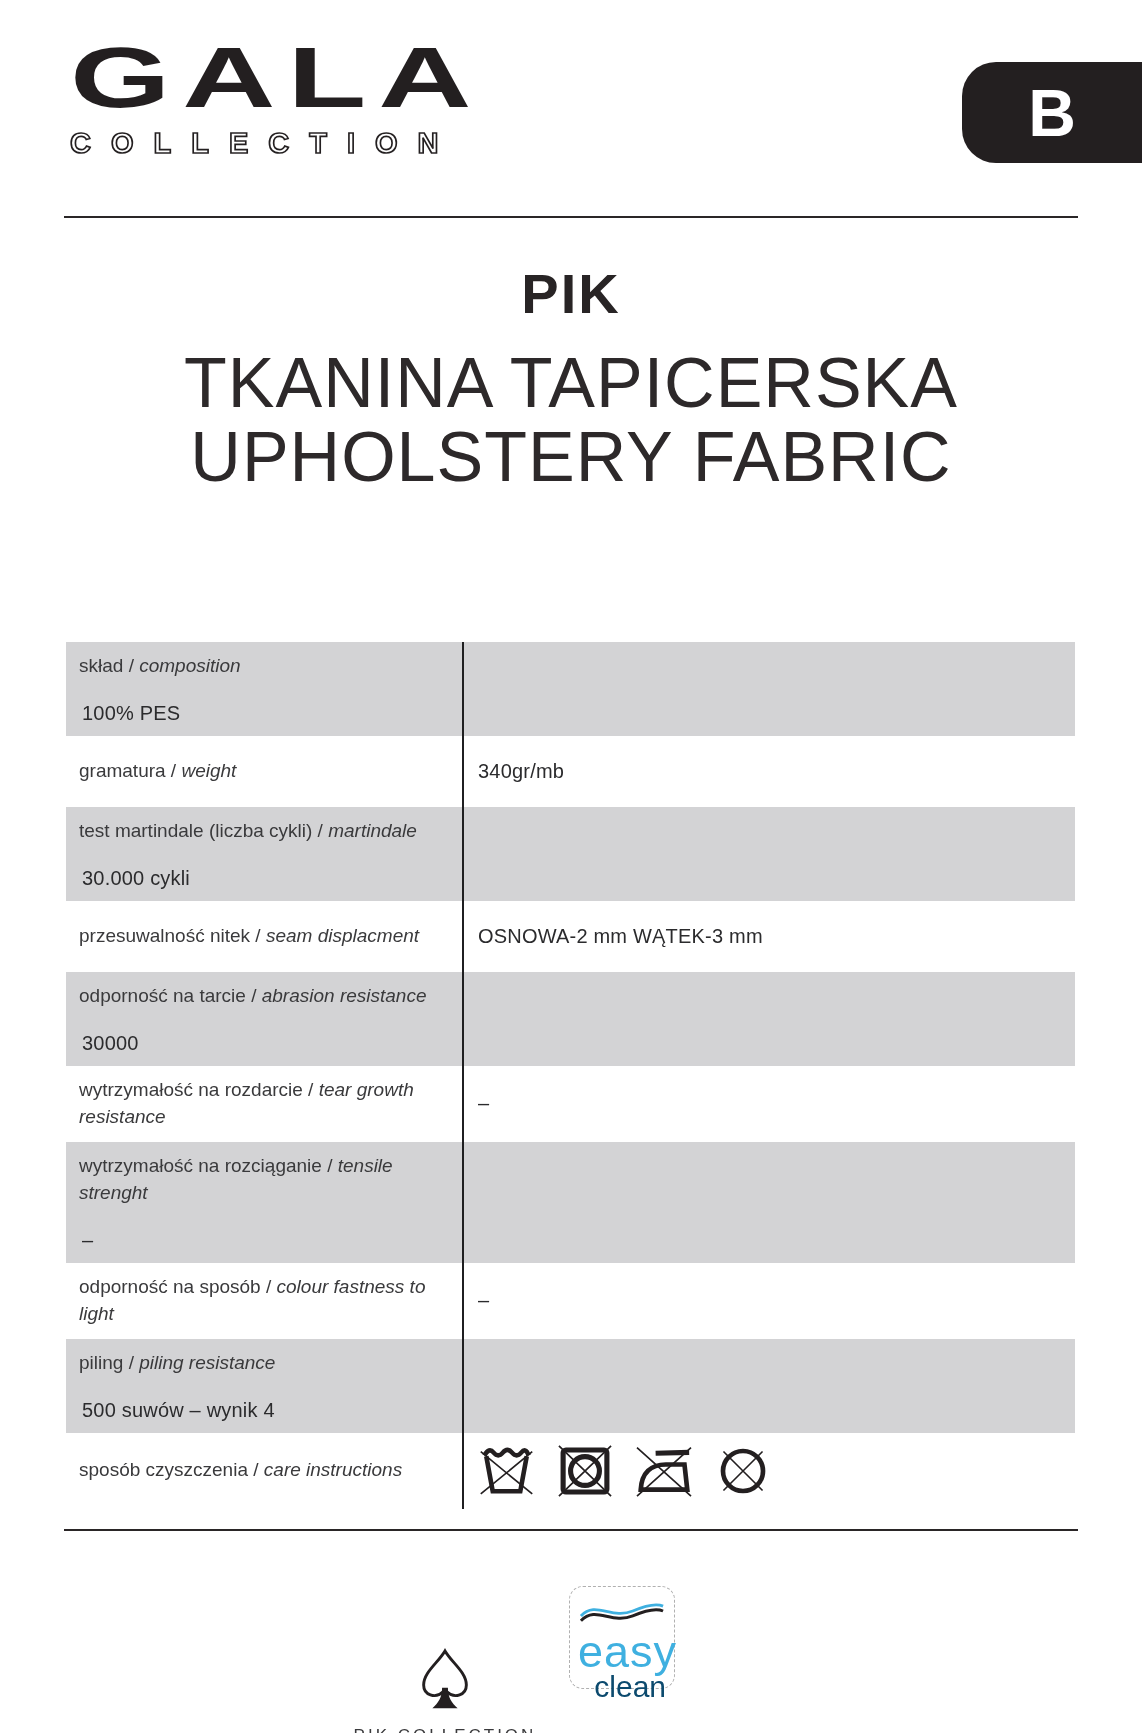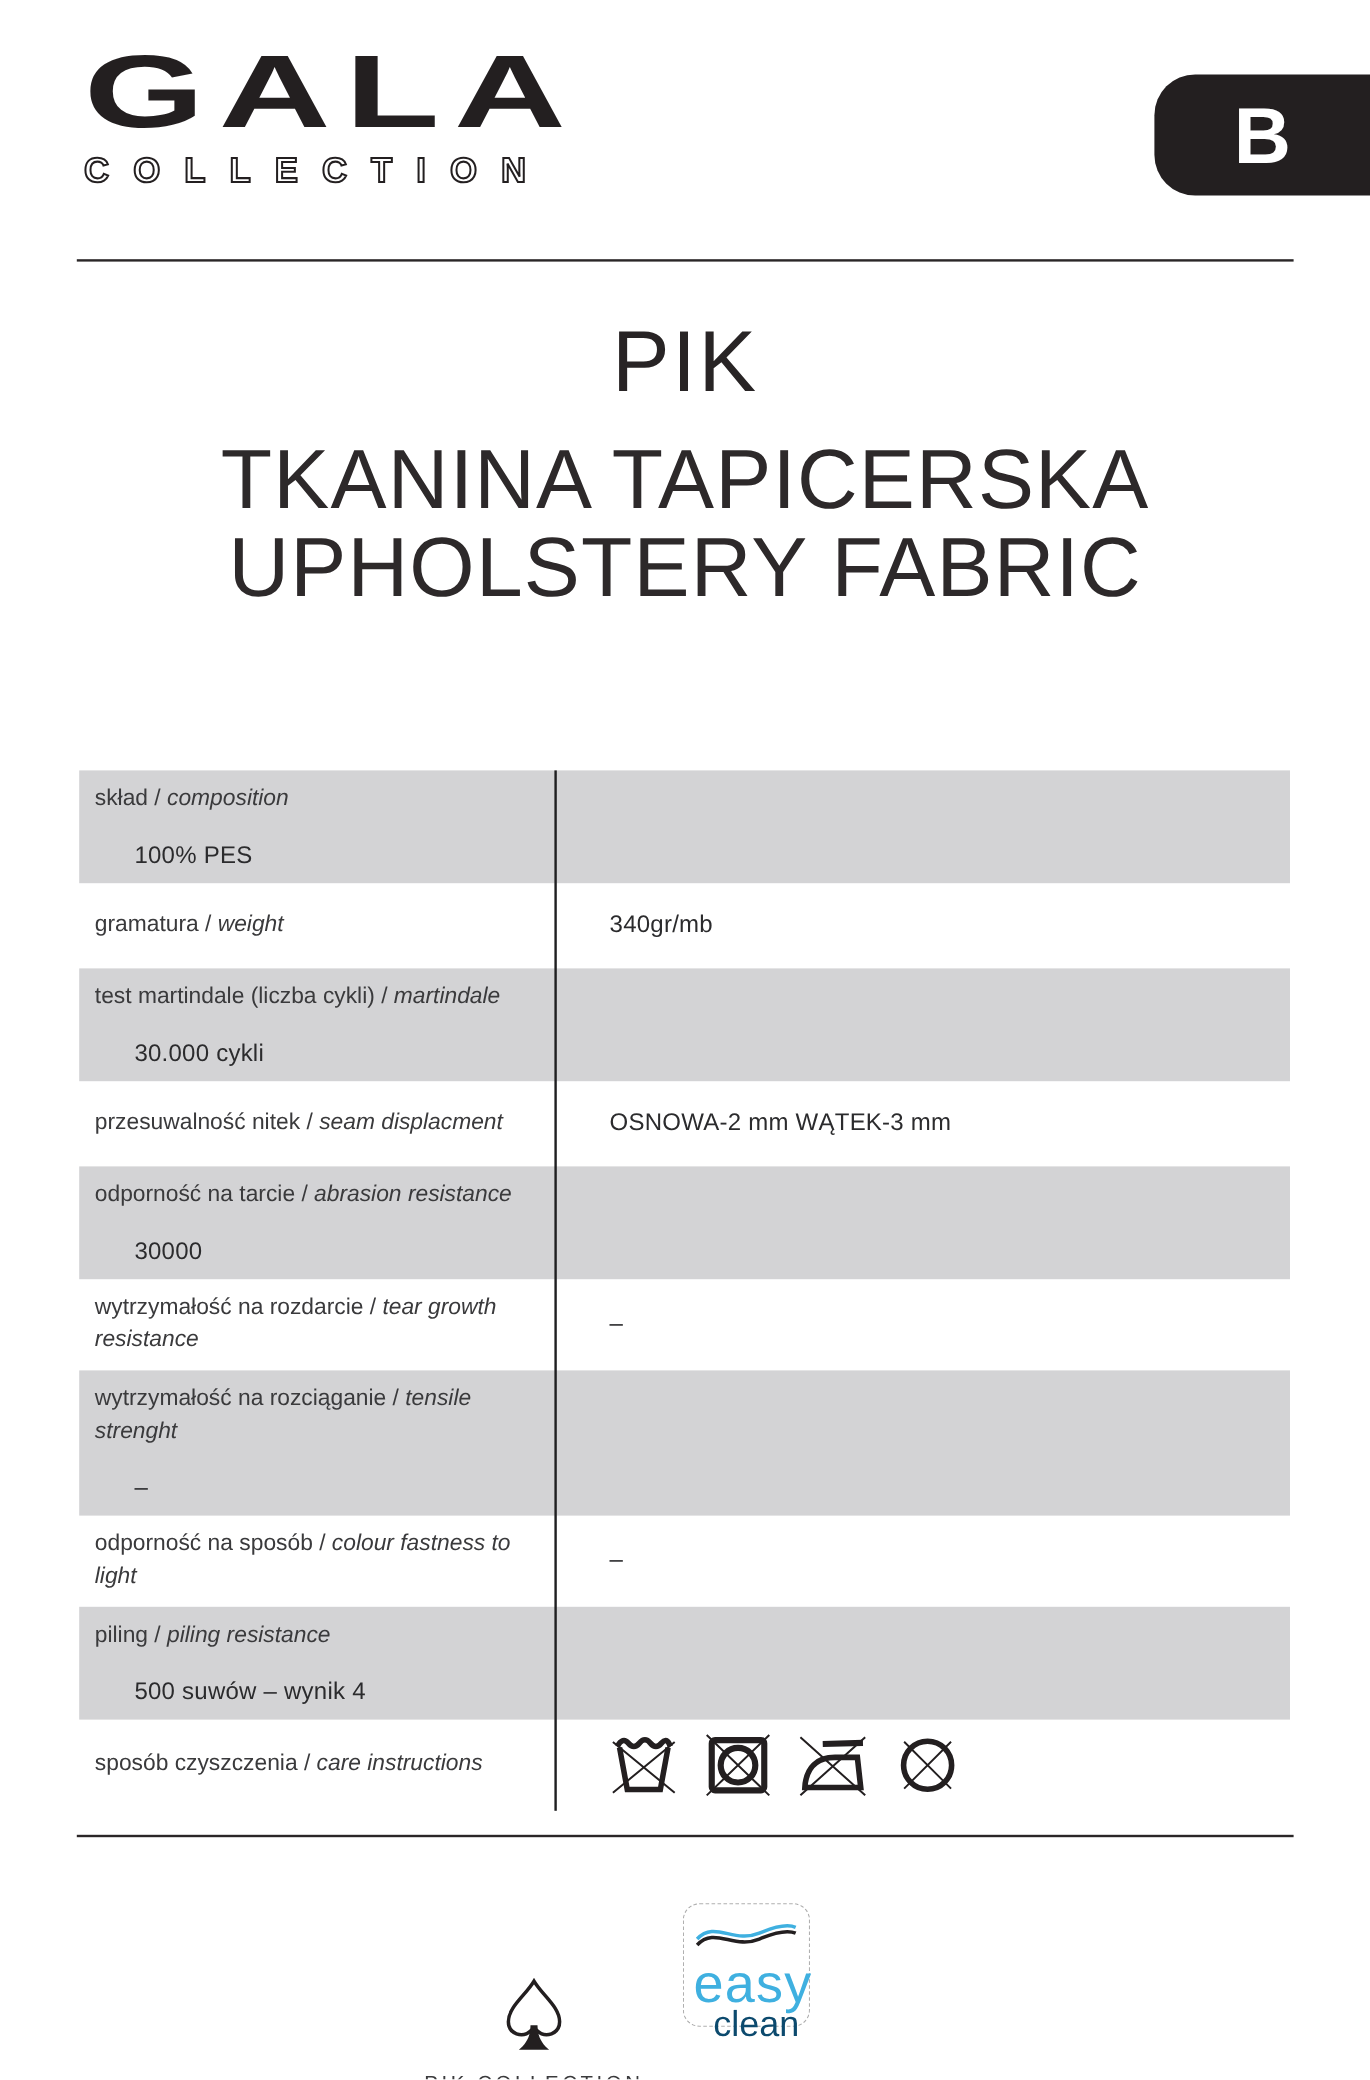--- a/index.html
+++ b/index.html
@@ -17,34 +17,34 @@
   .badge{position:absolute;top:62px;right:0;width:180px;height:101px;background:#231f20;
          border-radius:34px 0 0 34px;color:#ffffff;font-size:66px;font-weight:700;
          display:flex;align-items:center;justify-content:center;}
 
   .rule{position:absolute;left:64px;width:1014px;height:2px;background:#2a2627;}
   .rule-top{top:216px;}
   .rule-bottom{top:1529px;}
 
   
   .titles{position:absolute;left:0;top:266px;width:1142px;text-align:center;}
-  .titles h1{margin:0;font-size:72px;line-height:1;font-weight:400;letter-spacing:2px;color:#282425;}
+  .titles h1{margin:0;font-size:56px;line-height:1;font-weight:700;letter-spacing:2px;color:#282425;}
   .sub{font-size:70px;line-height:1.06;letter-spacing:1px;font-weight:400;color:#2d292a;}
   .sub.first{margin-top:24px;}
 
   
   .spec-table{position:absolute;left:66px;top:642px;width:1009px;}
   .col-divider{position:absolute;left:396px;top:0;height:100%;width:2px;background:#1f1f21;}
   .row{display:flex;min-height:71px;}
   .row.gray{background:#d3d3d5;flex-direction:column;}
   .cell-label{width:396px;box-sizing:border-box;padding:11px 34px 11px 13px;
               display:flex;align-items:center;font-size:19px;line-height:1.42;color:#3a3a3c;}
   .cell-label em{font-style:italic;}
   .cell-value{flex:1;box-sizing:border-box;padding:11px 10px 11px 16px;display:flex;align-items:center;
-              font-size:20px;letter-spacing:0.2px;color:#2b2b2d;margin-left:30px;}
+              font-size:20px;letter-spacing:0.2px;color:#2b2b2d;}
   .care-icons{display:flex;align-items:center;gap:23px;}
   .care-icons svg{display:block;}
 
   
   .collection{position:absolute;left:352px;top:1648px;width:186px;text-align:center;}
   .collection-label{margin-top:8px;font-size:17px;letter-spacing:3px;color:#3a3a3c;white-space:nowrap;}
   .easyclean{position:absolute;left:569px;top:1586px;width:106px;height:103px;box-sizing:border-box;
              border:1px dashed #b0b0b0;border-radius:14px;padding:11px 8px 6px 8px;}
   .easy{font-size:45px;line-height:0.85;margin-top:5px;letter-spacing:1px;}
   .clean{font-size:30px;line-height:1;text-align:right;margin-top:1px;}

